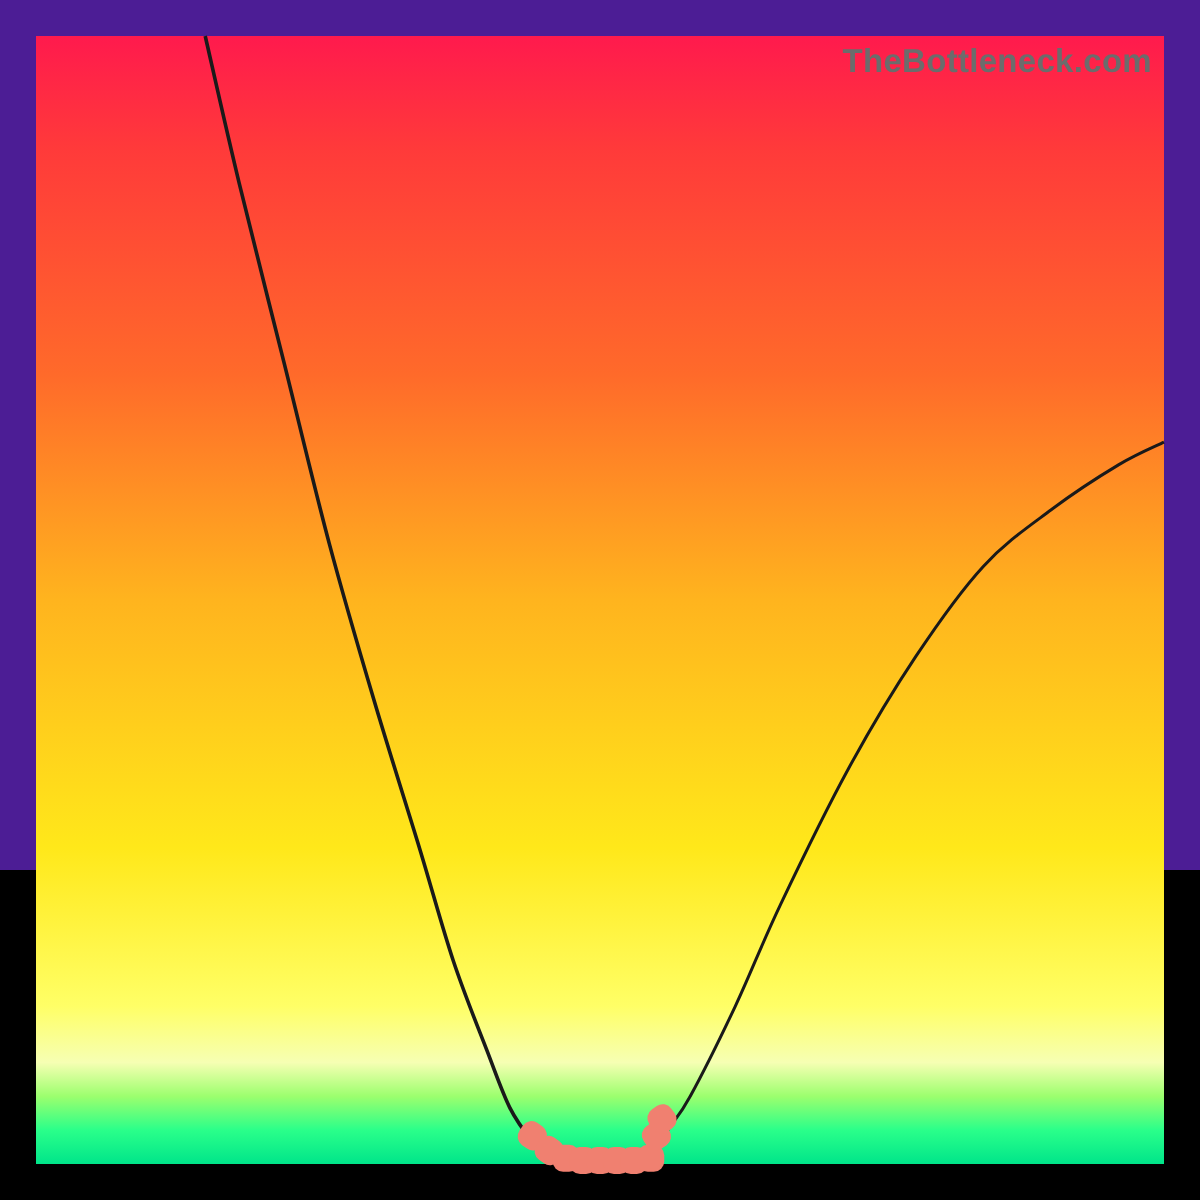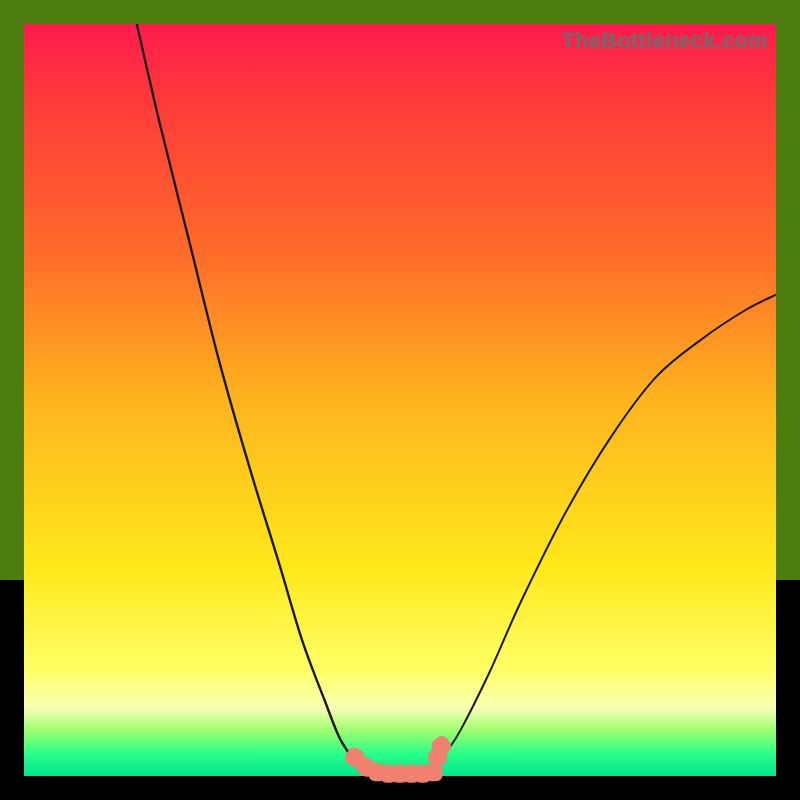--- a/index.html
+++ b/index.html
@@ -10,21 +10,21 @@
     background: #000;
     overflow: hidden;
     font-family: Arial, Helvetica, sans-serif;
   }
   .frame {
     position: absolute;
     left: 0;
     top: 0;
     width: 800px;
     height: 580px;
-    background: #4d7c0f;
+    background: #4c1d95;
   }
   .plot {
     position: absolute;
     left: 24px;
     top: 24px;
     width: 752px;
     height: 752px;
     
     background: linear-gradient(
       to bottom,

